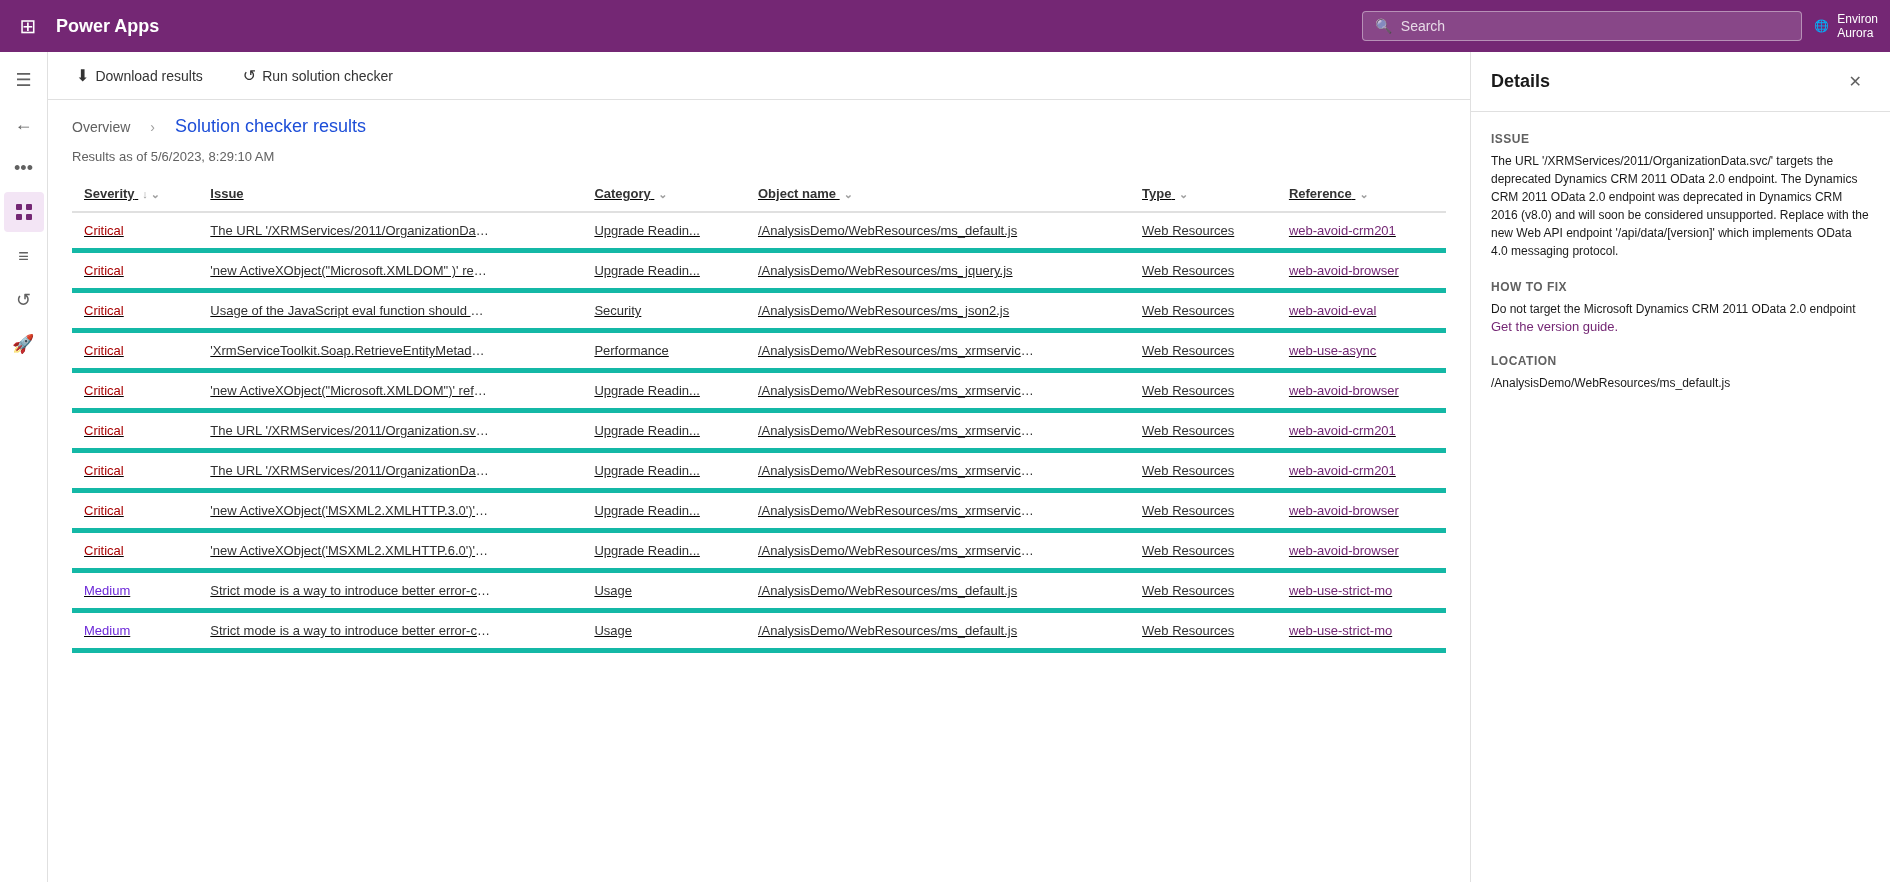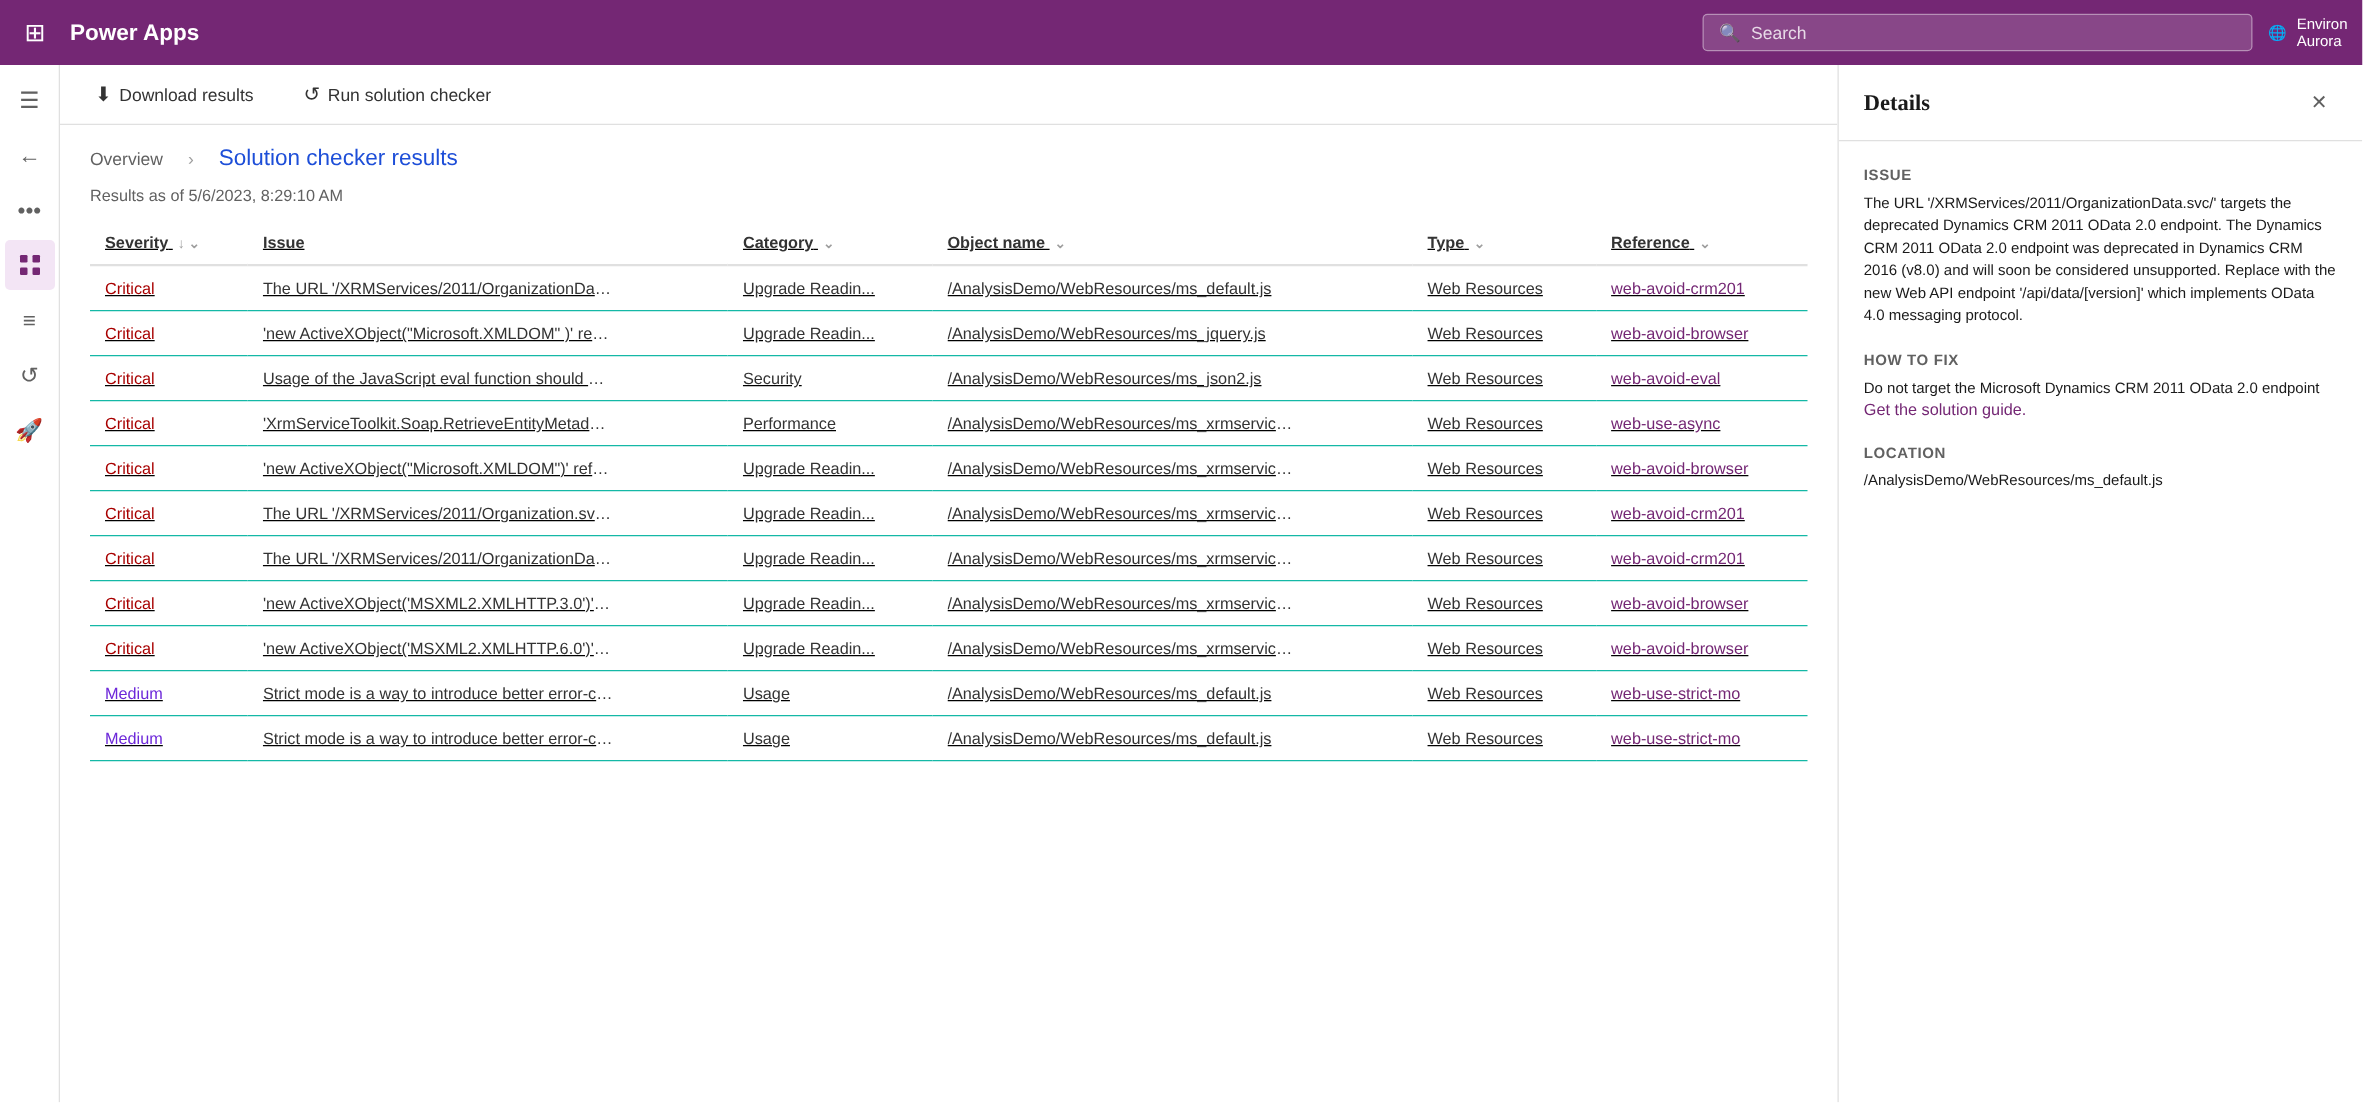--- a/index.html
+++ b/index.html
@@ -167,21 +167,21 @@
       white-space: nowrap;
     }
     thead th .sort-icons {
       display: inline-flex;
       gap: 2px;
       margin-left: 4px;
       color: #9e9e9e;
       font-size: 11px;
     }
     tbody tr {
-      border-bottom: 1px solid #14b8a6;
+      border-bottom: 5px solid #14b8a6;
     }
     tbody td {
       padding: 10px 12px;
       color: #333;
       vertical-align: middle;
     }
     .severity-critical { color: #a80000; font-weight: 500; }
     .severity-medium { color: #6d28d9; font-weight: 500; margin-top: 40px; }
     .ref-link { color: #742774; text-decoration: none; }
     .truncate {
@@ -206,21 +206,20 @@
       display: flex;
       align-items: center;
       justify-content: space-between;
       padding: 16px 20px;
       border-bottom: 1px solid #e0e0e0;
     }
     .details-header h2 {
       font-size: 18px;
       font-weight: 600;
       color: #1a1a1a;
-      font-family: Liberation Serif, serif;
     }
     .close-btn {
       border: none;
       background: transparent;
       cursor: pointer;
       font-size: 16px;
       color: #616161;
       padding: 4px 8px;
       border-radius: 4px;
     }
@@ -488,21 +487,21 @@
       <button class="close-btn">✕</button>
     </div>
     <div class="details-body">
       <div>
         <div class="details-section-label">Issue</div>
         <div class="details-section-content">The URL '/XRMServices/2011/OrganizationData.svc/' targets the deprecated Dynamics CRM 2011 OData 2.0 endpoint. The Dynamics CRM 2011 OData 2.0 endpoint was deprecated in Dynamics CRM 2016 (v8.0) and will soon be considered unsupported. Replace with the new Web API endpoint '/api/data/[version]' which implements OData 4.0 messaging protocol.</div>
       </div>
       <div>
         <div class="details-section-label">How to fix</div>
         <div class="details-section-content">Do not target the Microsoft Dynamics CRM 2011 OData 2.0 endpoint</div>
-        <a href="#" class="details-link">Get the solution guide.</a>
+        <a href="#" class="details-link">Get the version guide.</a>
       </div>
       <div>
         <div class="details-section-label">Location</div>
         <div class="details-section-content">/AnalysisDemo/WebResources/ms_default.js</div>
       </div>
     </div>
   </div>
 
 </div>
 

